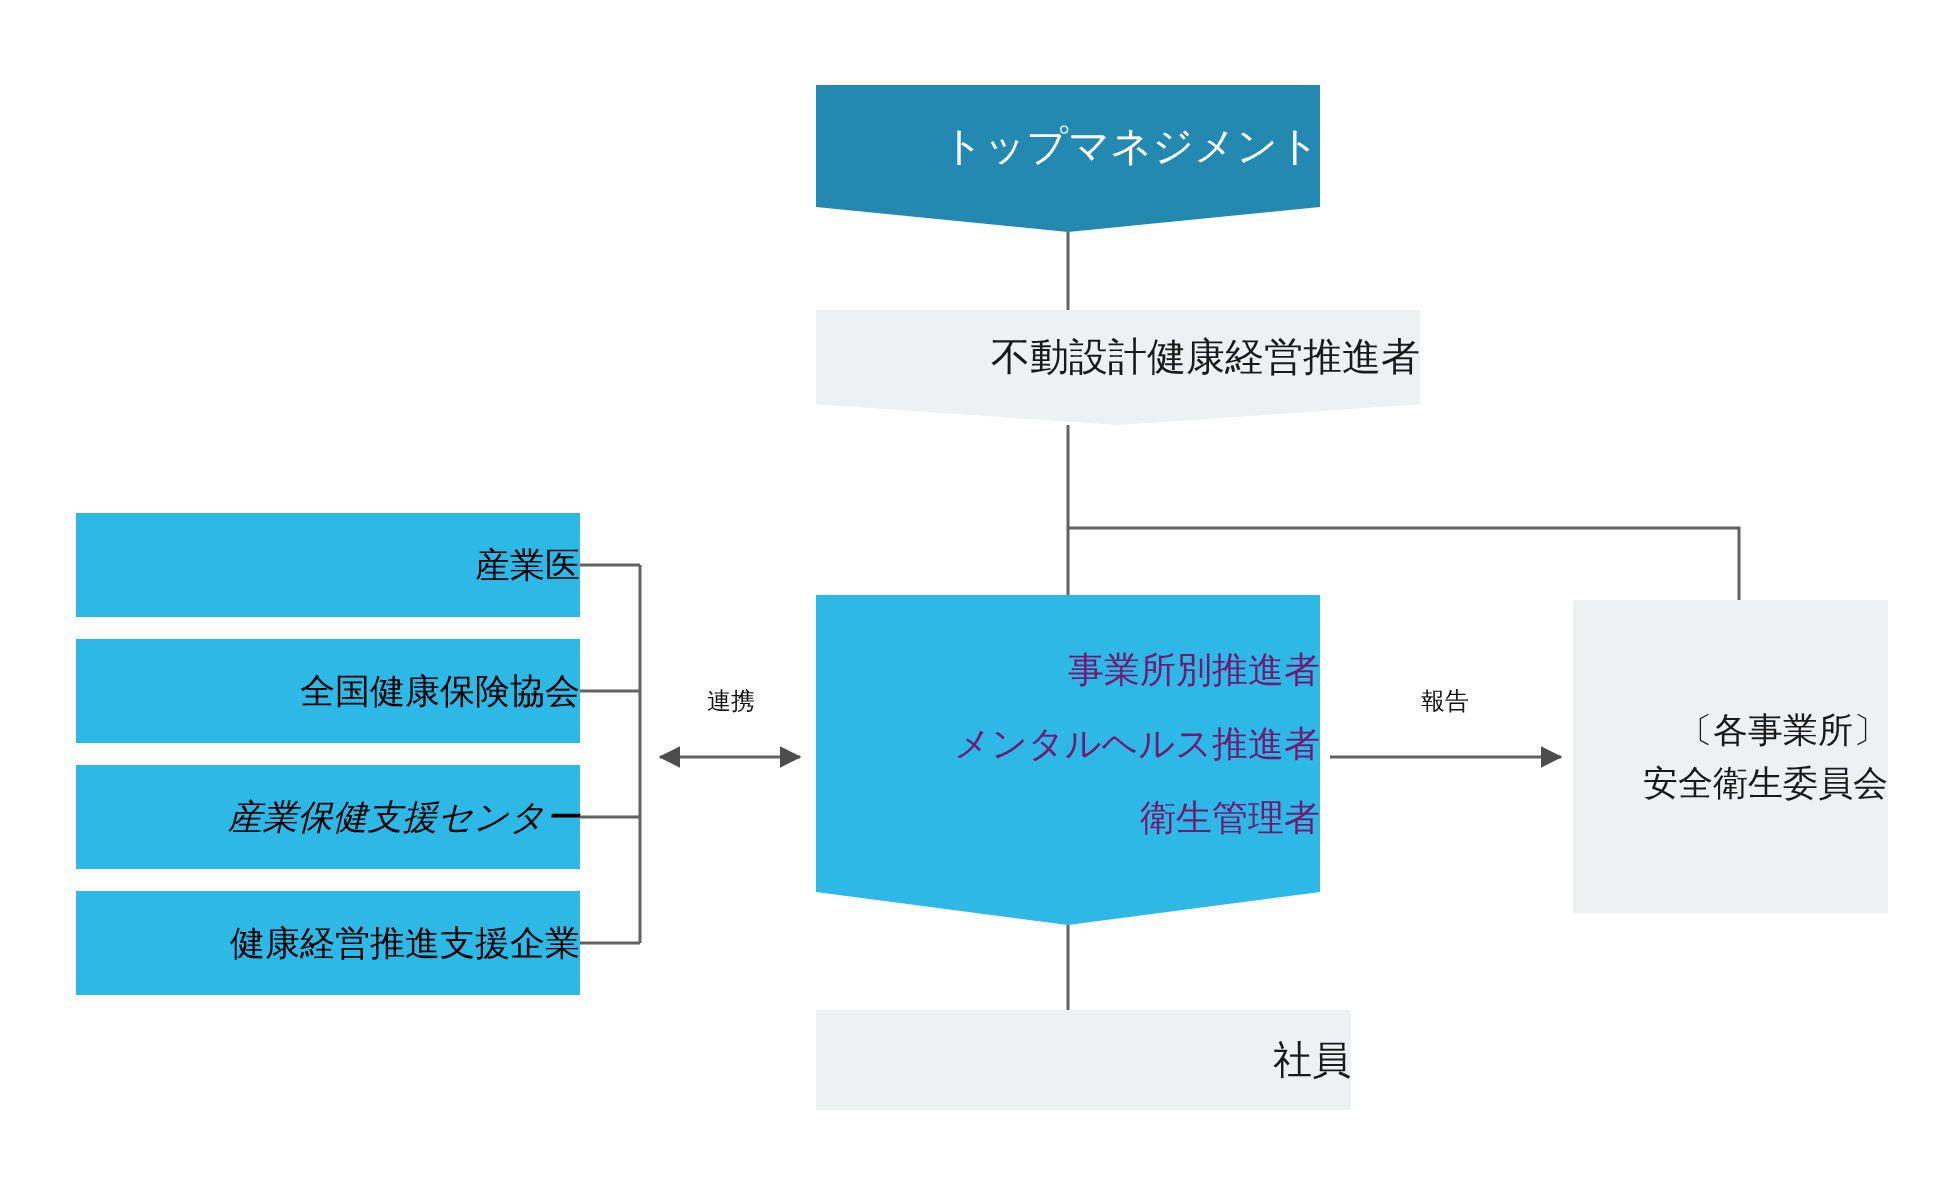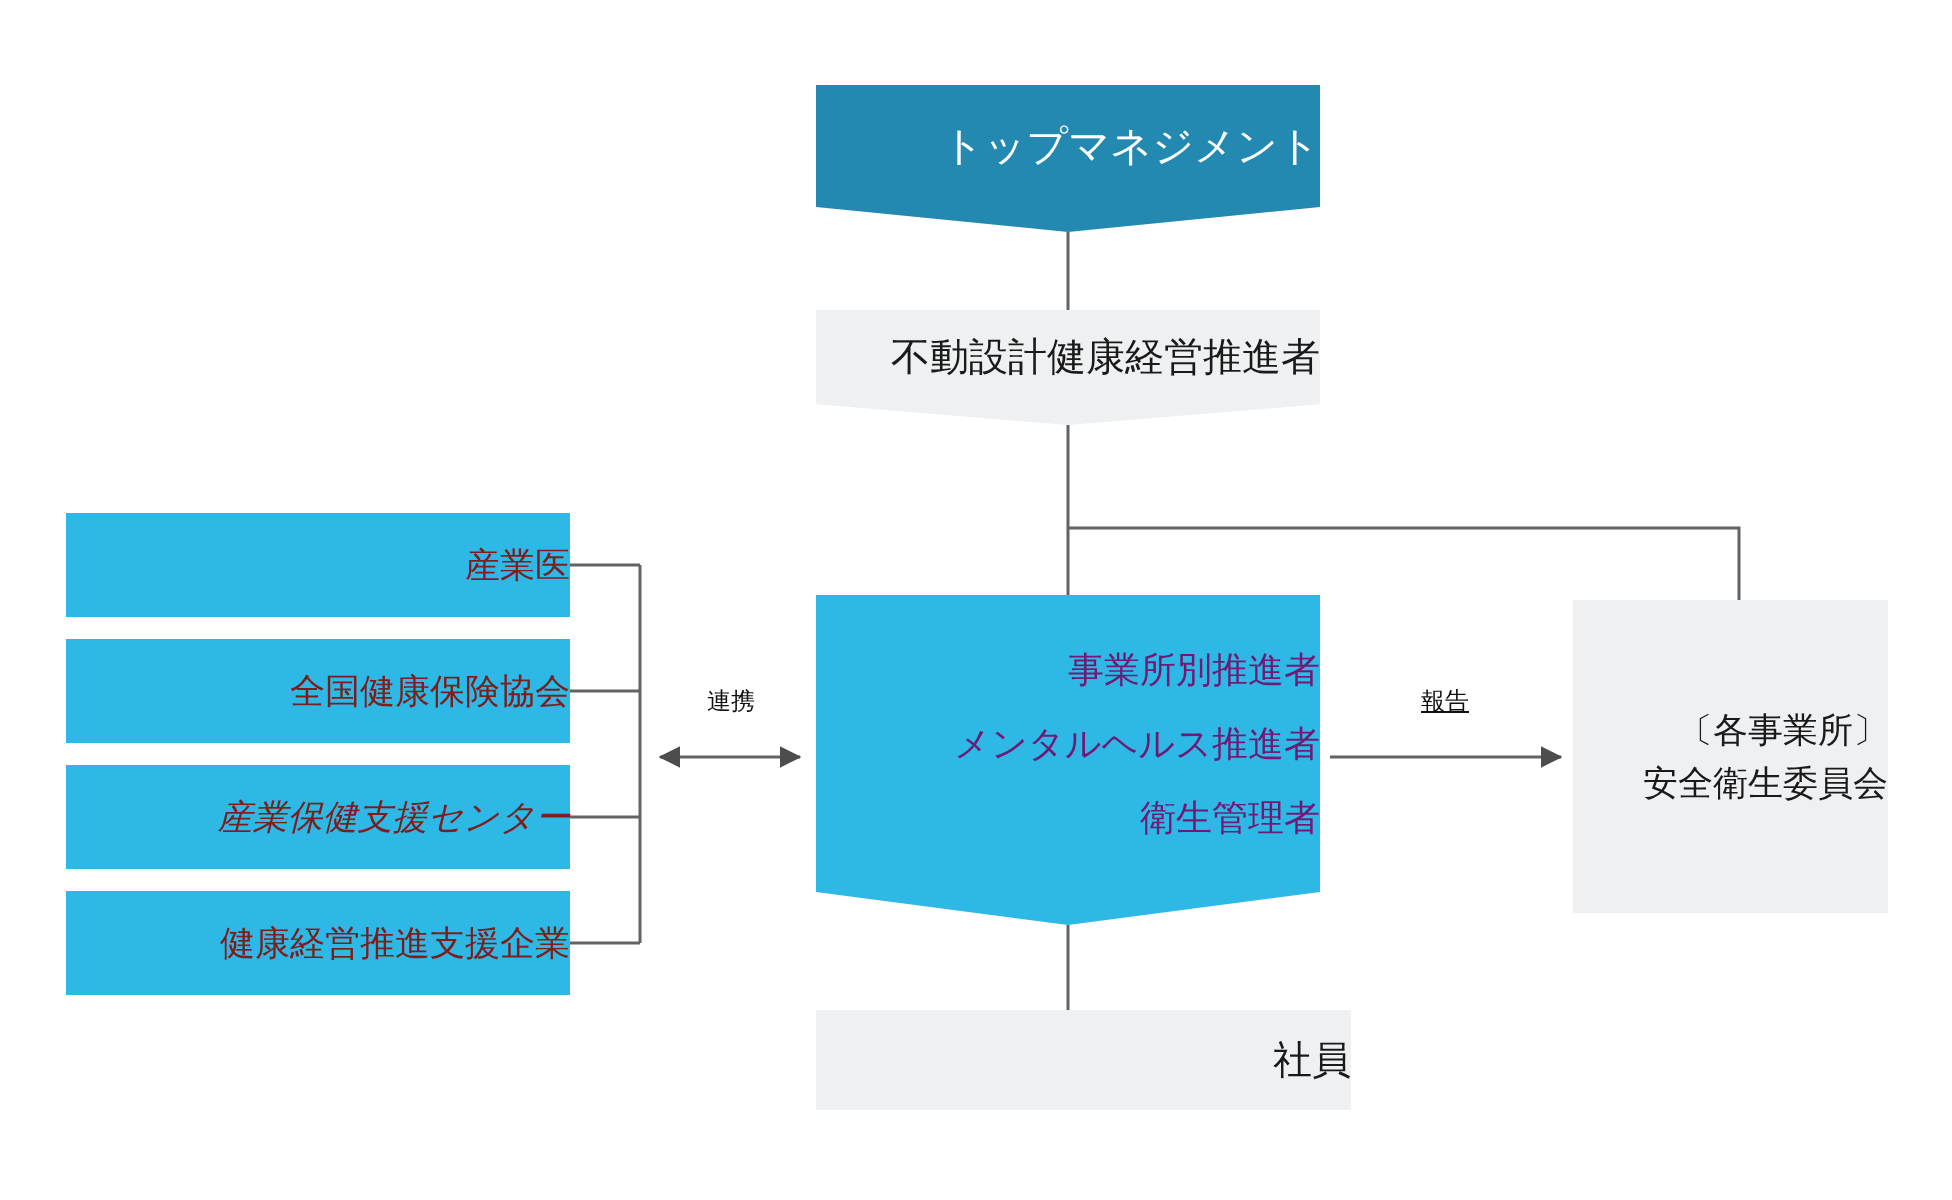--- a/index.html
+++ b/index.html
@@ -50,21 +50,21 @@
     font-size: 41px;
     padding-bottom: 25px;
     background: #2389b0;
     clip-path: polygon(0 0, 100% 0, 100% 83%, 50% 100%, 0 83%);
   }
 
   
   #node-health-promoter {
     left: 816px;
     top: 310px;
-    width: 504px;
+    width: 604px;
     height: 115px;
     color: #1a1a1a;
     font-size: 39px;
     padding-bottom: 21px;
     background: #eef0f1;
     clip-path: polygon(0 0, 100% 0, 100% 82%, 50% 100%, 0 82%);
   }
 
   
   #node-site-promoters {
@@ -98,24 +98,24 @@
     width: 315px;
     height: 313px;
     color: #1a1a1a;
     font-size: 35px;
     background: #eff0f2;
     gap: 6px;
   }
 
   
   .partner-box {
-    left: 66px;
+    left: 76px;
     width: 504px;
     height: 104px;
-    color: #7f1d1d;
+    color: #000000;
     background: #2db8e5;
     font-size: 35px;
   }
   #node-partner-0 { top: 513px; }
   #node-partner-1 { top: 639px; }
   #node-partner-2 { top: 765px; font-style: italic; }
   #node-partner-3 { top: 891px; }
 
   
   .edge-label {
@@ -128,21 +128,20 @@
     left: 646px;
     top: 685px;
     width: 170px;
     text-align: center;
   }
   #edge-label-houkoku {
     left: 1360px;
     top: 685px;
     width: 170px;
     text-align: center;
-    text-decoration: underline;
   }
 </style>
 </head>
 <body>
 
 <div id="diagram-root">
 
   <svg class="svg-layer" viewBox="0 0 1952 1200">
     <defs>
       <marker id="arrow-right" viewBox="0 0 10 10" refX="9.4" refY="5" markerWidth="7.2" markerHeight="7.2" orient="auto-start-reverse">

